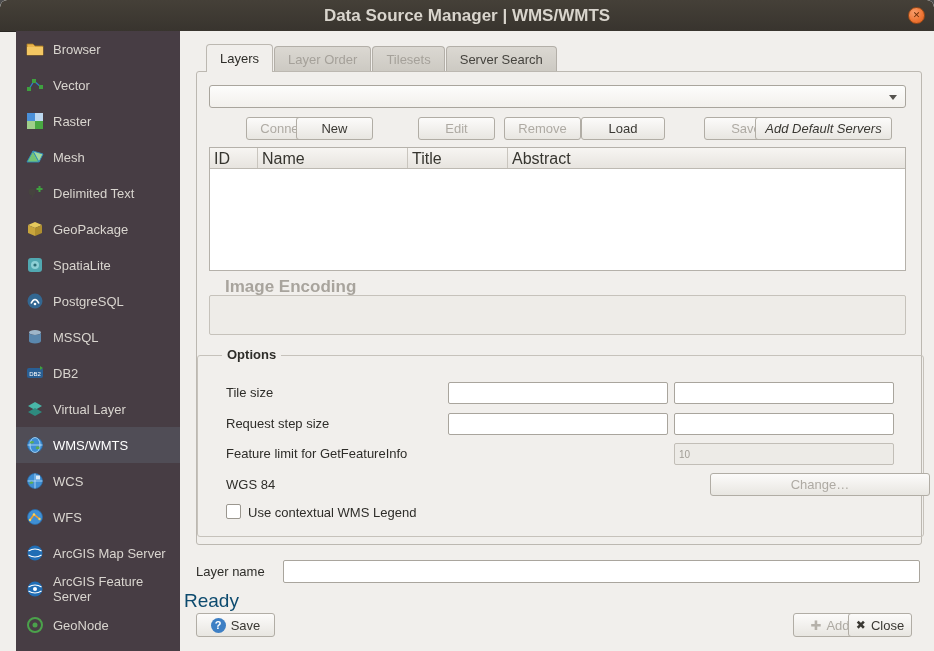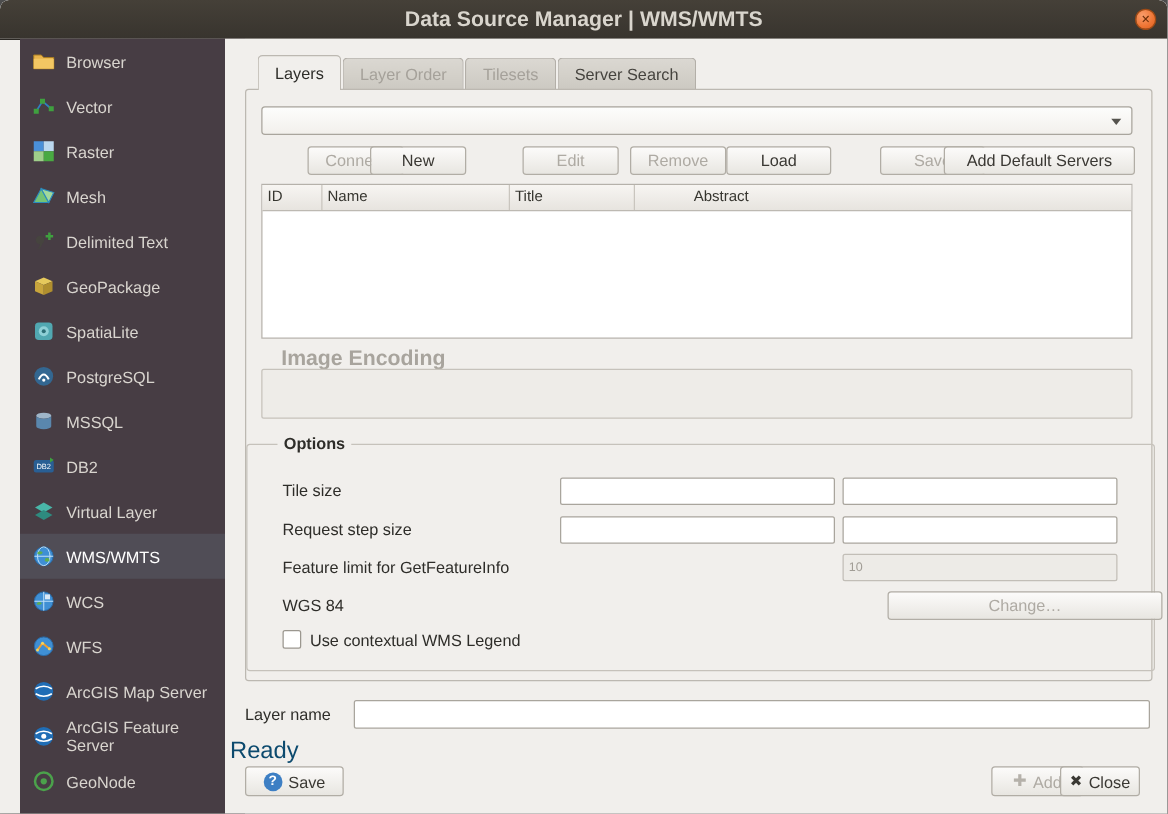--- a/index.html
+++ b/index.html
@@ -26,22 +26,22 @@
   .tabframe{position:absolute;left:16px;top:40px;width:726px;height:474px;border:1px solid #bcb8b1;border-radius:3px;box-sizing:border-box;background:#f1efec;z-index:1;}
   
   .combo{position:absolute;left:29px;top:54px;width:697px;height:23px;background:linear-gradient(#fdfdfc,#f2f0ec);border:1px solid #a9a59d;border-radius:3px;box-sizing:border-box;z-index:2;cursor:pointer;}
   .combo .arrow{position:absolute;right:8px;top:9px;width:0;height:0;border-left:4px solid transparent;border-right:4px solid transparent;border-top:5px solid #55534e;}
   
   .btn{position:absolute;height:23px;box-sizing:border-box;background:linear-gradient(#fcfbfa,#e8e6e1);border:1px solid #b1ada5;border-radius:3px;font-size:13px;color:#3a3833;display:flex;align-items:center;justify-content:center;gap:5px;cursor:pointer;z-index:2;padding:0 6px;}
   .btn.disabled{color:#aeaaa3;cursor:default;margin-left:36px;}
   
   .grid{position:absolute;left:29px;top:116px;width:697px;height:124px;border:1px solid #b5b1aa;box-sizing:border-box;background:#ffffff;z-index:2;}
   .grid .hrow{display:flex;height:20px;background:linear-gradient(#f7f5f2,#e7e4df);border-bottom:1px solid #bdb9b2;}
-  .grid .hcell{font-size:12px;color:#36352f;padding:2px 4px;box-sizing:border-box;border-right:1px solid #c9c5be;white-space:nowrap;overflow:hidden;}
-  .grid .hcell:last-child{border-right:none;margin-left:43px;}
+  .grid .hcell{font-size:16px;color:#36352f;padding:2px 4px;box-sizing:border-box;border-right:1px solid #c9c5be;white-space:nowrap;overflow:hidden;}
+  .grid .hcell:last-child{border-right:none;}
   
   .ie-label{position:absolute;left:45px;top:246px;font-size:17px;font-weight:bold;color:#a8a49d;z-index:2;}
   .ie-box{position:absolute;left:29px;top:264px;width:697px;height:40px;border:1px solid #c6c2bb;background:#eeece8;box-sizing:border-box;border-radius:2px;z-index:2;}
   
   .group{position:absolute;left:17px;top:324px;width:727px;height:182px;border:1px solid #c6c2bb;border-radius:3px;box-sizing:border-box;z-index:2;}
   .group-title{position:absolute;left:24px;top:-9px;background:#f1efec;padding:0 5px;font-size:13px;font-weight:bold;color:#2e2d29;}
   .g-label{position:absolute;left:28px;font-size:13px;color:#2e2d29;}
   .tin{position:absolute;height:22px;width:220px;box-sizing:border-box;border:1px solid #a9a59d;border-radius:2px;background:#ffffff;font-size:10px;color:#2e2d29;padding:0 4px;font-family:"Liberation Sans","DejaVu Sans",sans-serif;outline:none;}
   .tin.disabled{background:#edebe7;color:#a19d96;border-color:#c2beb7;}
   .chk{position:absolute;left:28px;top:148px;width:15px;height:15px;border:1px solid #9b978f;border-radius:2px;background:#fff;box-sizing:border-box;cursor:pointer;}
@@ -270,21 +270,21 @@
     <div class="combo">
       <span class="arrow"></span>
     </div>
 
     <div class="btn disabled" style="left:30px;top:86px;width:77px;">Connect</div>
     <div class="btn" style="left:116px;top:86px;width:77px;">New</div>
     <div class="btn disabled" style="left:202px;top:86px;width:77px;">Edit</div>
     <div class="btn disabled" style="left:288px;top:86px;width:77px;">Remove</div>
     <div class="btn" style="left:401px;top:86px;width:84px;">Load</div>
     <div class="btn disabled" style="left:488px;top:86px;width:84px;">Save</div>
-    <div class="btn" style="left:575px;top:86px;width:153px;">Add Default Servers</div>
+    <div class="btn" style="left:575px;top:86px;width:137px;font-style:italic;">Add Default Servers</div>
 
     <div class="grid">
       <div class="hrow">
         <div class="hcell" style="width:48px;">ID</div>
         <div class="hcell" style="width:150px;">Name</div>
         <div class="hcell" style="width:100px;">Title</div>
         <div class="hcell" style="flex:1;">Abstract</div>
       </div>
     </div>
 

